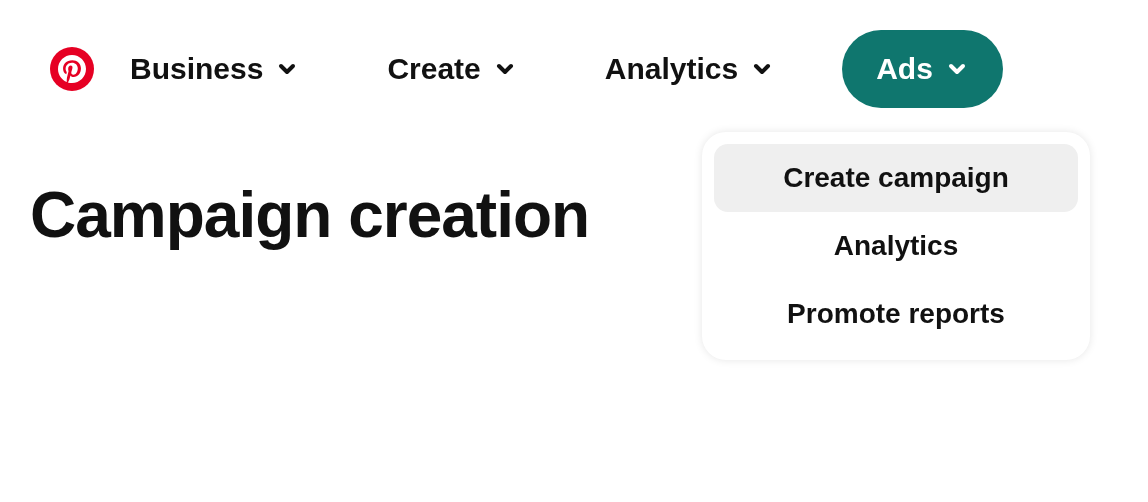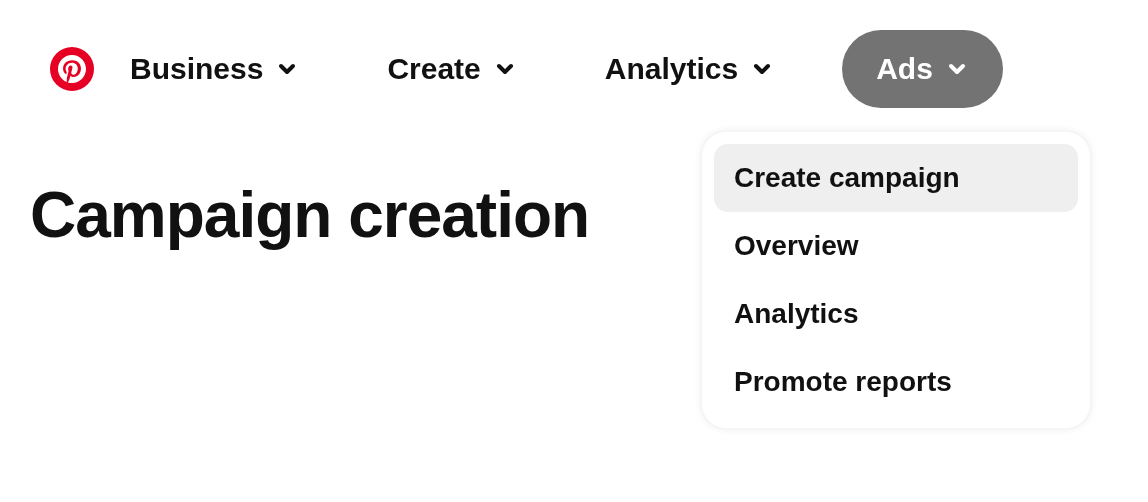--- a/index.html
+++ b/index.html
@@ -38,21 +38,21 @@
       align-items: center;
       gap: 12px;
       padding: 12px 20px;
       cursor: pointer;
       font-size: 30px;
       font-weight: 600;
       color: #111111;
       margin-right: 48px;
     }
     .nav-item-ads {
-      background: #737373;
+      background: #0f766e;
       color: #ffffff;
       border-radius: 40px;
       padding: 22px 34px;
       margin-right: 0;
     }
     .chevron {
       display: inline-flex;
       align-items: center;
       justify-content: center;
     }
@@ -73,20 +73,21 @@
       box-shadow: 0 0 8px rgba(0,0,0,0.1);
       padding: 12px;
     }
     .dropdown-item {
       font-size: 28px;
       font-weight: 600;
       color: #111111;
       padding: 18px 20px;
       border-radius: 14px;
       cursor: pointer;
+      text-align: center;
     }
     .dropdown-item.highlighted {
       background: #efefef;
     }
   </style>
 </head>
 <body>
 
 <div class="header">
   <div class="logo-wrapper">
@@ -134,21 +135,18 @@
   </div>
 </div>
 
 <h1 class="page-title">Campaign creation</h1>
 
 <div class="dropdown">
   <div class="dropdown-item highlighted">
     <span>Create campaign</span>
   </div>
   <div class="dropdown-item">
-    <span>Overview</span>
-  </div>
-  <div class="dropdown-item">
     <span>Analytics</span>
   </div>
   <div class="dropdown-item">
     <span>Promote reports</span>
   </div>
 </div>
 
 </body></html>

